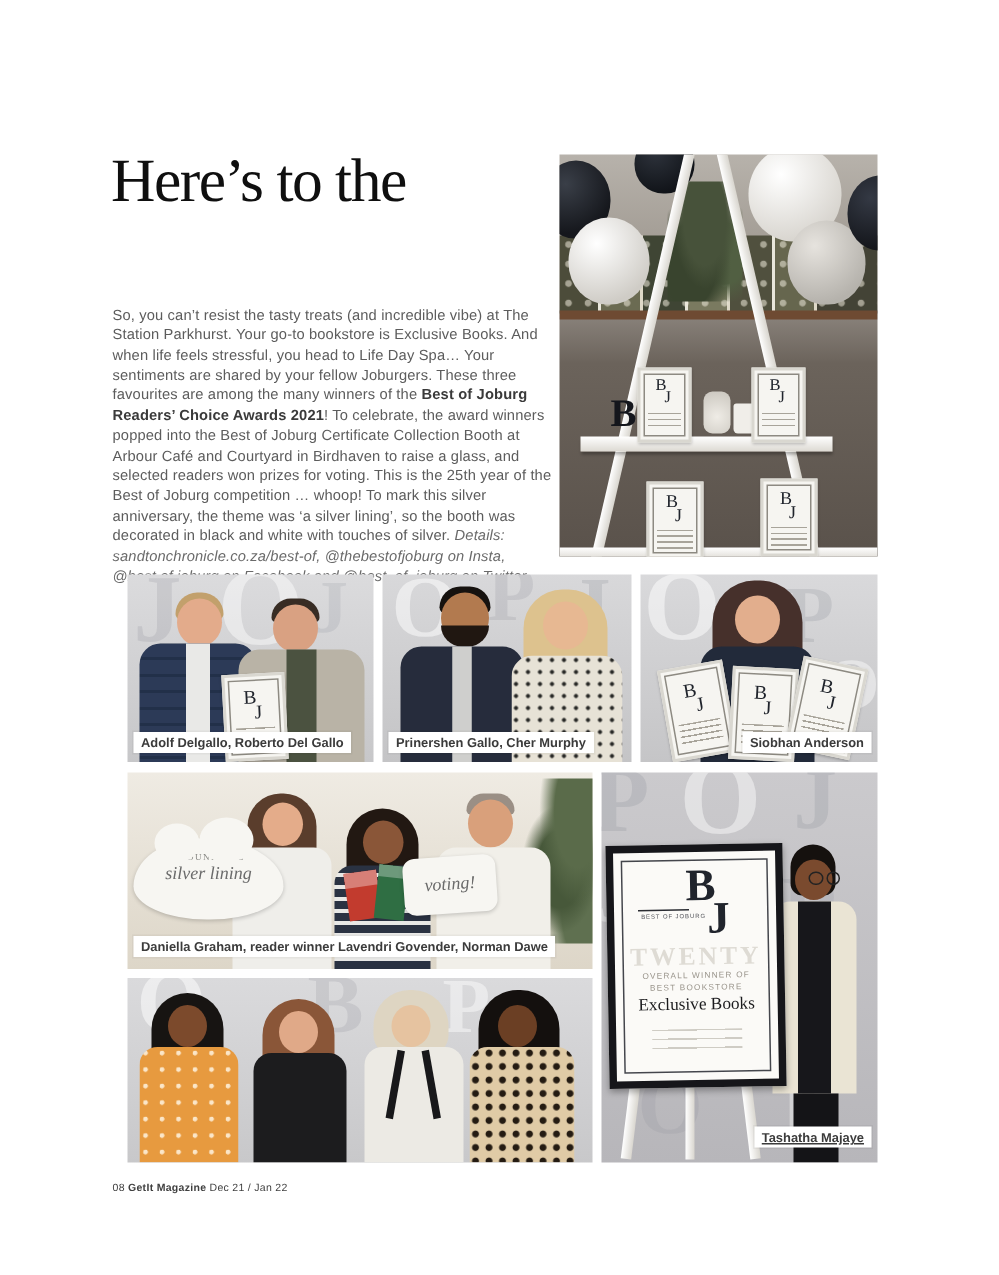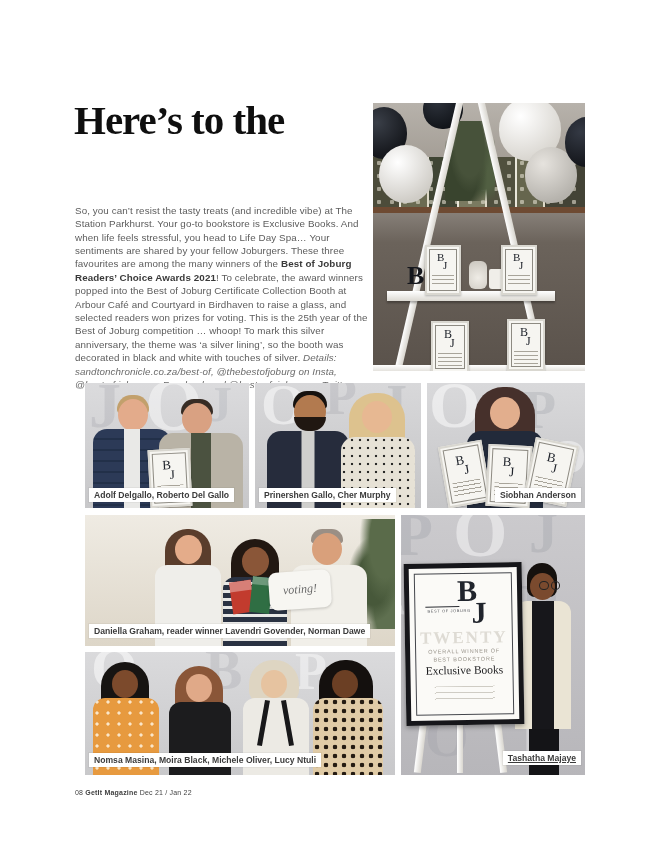--- a/index.html
+++ b/index.html
@@ -1,19 +1,19 @@
 <!DOCTYPE html>
 <html><head>
 <meta charset="utf-8">
 <style>
   html,body{margin:0;padding:0;background:#e9e9e9;}
   .page{position:relative;width:666px;height:850px;background:#ffffff;margin:0 auto;
         font-family:"Liberation Sans",sans-serif;overflow:hidden;}
   .headline{position:absolute;left:74px;top:100px;font-family:"Liberation Serif",serif;
-            font-weight:bold;color:#0f0f0f;font-size:41px;line-height:40px;letter-spacing:-1px;}
+            font-weight:normal;color:#0f0f0f;font-size:41px;line-height:40px;letter-spacing:-1px;}
   .bodycopy{position:absolute;left:75px;top:194px;width:293px;font-size:9.8px;line-height:13.4px;
             color:#5c5c5c;letter-spacing:.1px;}
   .bodycopy b{color:#3a3a3a;}
   .bodycopy i{color:#6a6a6a;}
   .photo{position:absolute;overflow:hidden;}
   .caption{position:absolute;background:#ffffff;color:#3b3b3b;font-weight:bold;font-size:8.6px;
            padding:2px 5px;white-space:nowrap;z-index:30;box-shadow:0 0 0 1px rgba(0,0,0,.04);}
   .bl{position:absolute;font-family:"Liberation Serif",serif;font-weight:bold;z-index:1;}
   .head{position:absolute;border-radius:50%;z-index:6;}
   .hairback{position:absolute;z-index:5;}
@@ -182,20 +182,24 @@
   </div>
 
   <div class="photo" style="left:85px;top:515px;width:310px;height:131px;background:linear-gradient(180deg,#efebe3,#ddd6c8);">
     <div style="position:absolute;right:-14px;top:4px;width:60px;height:110px;z-index:2;
          background:radial-gradient(ellipse at 60% 20%,#5a6b4a 0 30%,transparent 50%),radial-gradient(ellipse at 40% 55%,#47583a 0 30%,transparent 50%),radial-gradient(ellipse at 70% 80%,#5f7050 0 28%,transparent 48%);"></div>
 
     <div class="hairback" style="left:80px;top:14px;width:46px;height:56px;background:#5a3d2c;border-radius:22px 22px 12px 12px;"></div>
     <div class="head" style="left:90px;top:20px;width:27px;height:29px;background:#e4ac8a;"></div>
     <div class="torso" style="left:70px;top:50px;width:66px;height:81px;border-radius:12px 12px 0 0;background:#efeeea;"></div>
 
+    <div class="cloud" style="left:4px;top:44px;width:100px;height:54px;">
+      <div style="margin-top:10px;font-size:6px;letter-spacing:1px;color:#8a8a86;font-family:'Liberation Serif',serif;text-transform:uppercase;">I found the</div>
+      <div class="script" style="font-size:12px;">silver lining</div>
+    </div>
 
     <div class="hairback" style="left:146px;top:24px;width:48px;height:48px;background:#221812;border-radius:24px 24px 10px 10px;"></div>
     <div class="head" style="left:157px;top:32px;width:27px;height:29px;background:#8a5638;"></div>
     <div class="torso" style="left:138px;top:62px;width:64px;height:69px;border-radius:12px 12px 0 0;
          background:repeating-linear-gradient(180deg,#2a3242 0 5px,#e8e8e6 5px 8px);"></div>
     <div style="position:absolute;left:146px;top:66px;width:22px;height:32px;background:#c23b2e;transform:rotate(-8deg);z-index:12;
          box-shadow:inset 0 10px 0 rgba(255,255,255,.35);"></div>
     <div style="position:absolute;left:166px;top:62px;width:20px;height:36px;background:#2f6e43;transform:rotate(6deg);z-index:12;
          box-shadow:inset 0 8px 0 rgba(255,255,255,.3);"></div>
 
@@ -228,23 +232,20 @@
     <div class="hairback" style="left:164px;top:8px;width:50px;height:44px;background:#ded5c2;border-radius:24px 24px 14px 14px;"></div>
     <div class="head" style="left:176px;top:18px;width:26px;height:28px;background:#e6c3a0;"></div>
     <div class="torso" style="left:158px;top:46px;width:66px;height:77px;border-radius:12px 12px 0 0;background:#eceae4;"></div>
     <div style="position:absolute;left:176px;top:48px;width:5px;height:46px;background:#18181a;transform:rotate(10deg);z-index:9;"></div>
     <div style="position:absolute;left:200px;top:48px;width:5px;height:46px;background:#18181a;transform:rotate(-10deg);z-index:9;"></div>
 
     <div class="hairback" style="left:234px;top:8px;width:54px;height:70px;background:#14100e;border-radius:26px 26px 14px 14px;"></div>
     <div class="head" style="left:247px;top:18px;width:26px;height:28px;background:#6b3f24;"></div>
     <div class="torso" style="left:228px;top:46px;width:70px;height:77px;border-radius:12px 12px 0 0;
          background:#e0cba6;background-image:radial-gradient(circle at 4px 4px,#241b12 2px,transparent 2.6px);background-size:9px 9px;"></div>
-    <div class="caption" style="left:4px;bottom:8px;">
-      <span>Nomsa Masina, Moira Black, Michele Oliver, Lucy Ntuli</span>
-    </div>
   </div>
 
   <div class="photo" style="left:401px;top:515px;width:184px;height:260px;background:linear-gradient(180deg,#cbcacd,#b7b6ba);">
     <span class="bl" style="left:-6px;top:-16px;font-size:62px;color:rgba(125,128,140,.2);">P</span>
     <span class="bl" style="left:52px;top:-22px;font-size:70px;color:rgba(255,255,255,.45);">O</span>
     <span class="bl" style="left:128px;top:-16px;font-size:58px;color:rgba(125,128,140,.2);">J</span>
     <span class="bl" style="left:-4px;top:50px;font-size:54px;color:rgba(255,255,255,.4);">J</span>
     <span class="bl" style="left:120px;top:56px;font-size:60px;color:rgba(125,128,140,.16);">P</span>
     <span class="bl" style="left:24px;top:190px;font-size:56px;color:rgba(125,128,140,.14);">O</span>
     <span class="bl" style="left:120px;top:196px;font-size:54px;color:rgba(255,255,255,.35);">B</span>

